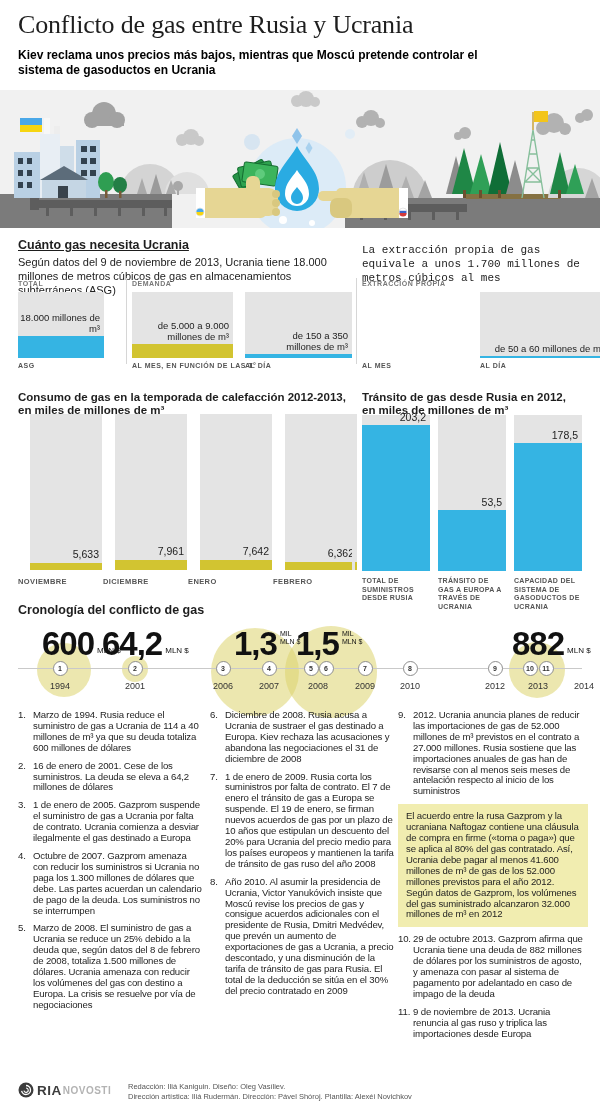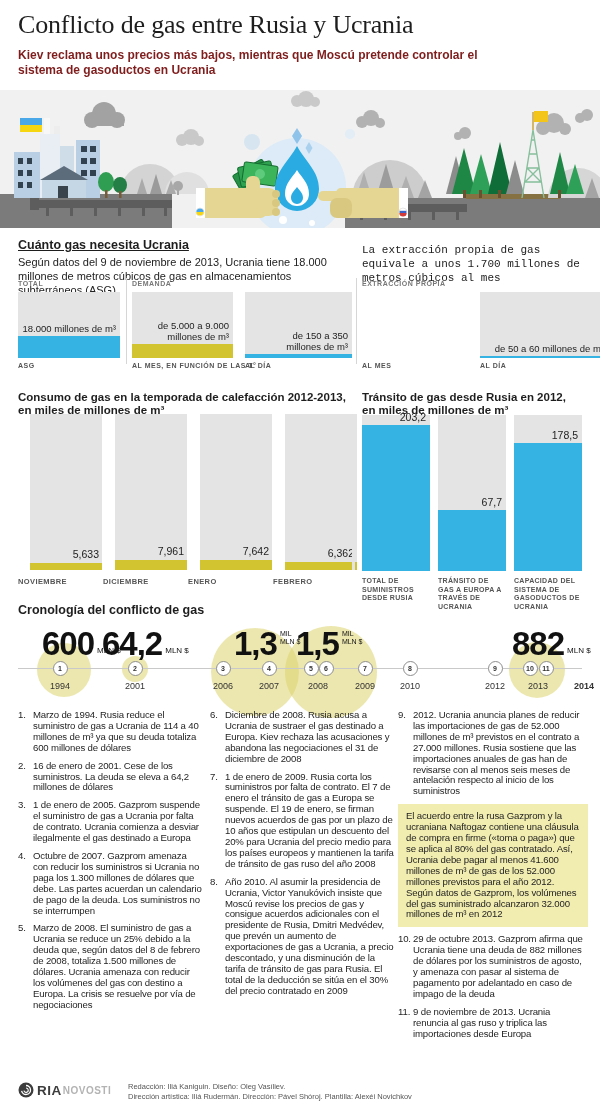--- a/index.html
+++ b/index.html
@@ -3,21 +3,21 @@
 <meta charset="utf-8">
 <style>
   html,body{margin:0;padding:0;background:#fff;}
   .page{position:relative;width:600px;height:1112px;background:#fff;overflow:hidden;
         font-family:"Liberation Sans",sans-serif;color:#222;}
 
   
   .title{position:absolute;top:10px;left:18px;font-family:"Liberation Serif",serif;
          font-size:26px;color:#1e1e1e;letter-spacing:-0.2px;}
   .subtitle{position:absolute;top:48px;left:18px;width:470px;font-size:12px;font-weight:700;
-            color:#7f1d1d;line-height:15px;}
+            color:#000000;line-height:15px;}
 
   
   .illo{position:absolute;top:90px;left:0;width:600px;height:138px;}
 
   
   .sec-h{font-size:12.5px;font-weight:700;color:#1e1e1e;}
 
   
   .needs{position:absolute;top:238px;left:18px;width:570px;height:150px;}
   .needs .sec-h{position:absolute;top:0;left:0;text-decoration:underline;}
@@ -271,21 +271,21 @@
     <div class="intro intro-l">Según datos del 9 de noviembre de 2013, Ucrania tiene 18.000 millones de metros cúbicos de gas en almacenamientos subterráneos (ASG)</div>
     <div class="intro intro-r">La extracción propia de gas equivale a unos 1.700 millones de metros cúbicos al mes</div>
 
     <div class="cap" style="top:42px;left:0">TOTAL</div>
     <div class="cap" style="top:42px;left:114px">DEMANDA</div>
     <div class="cap" style="top:42px;left:344px">EXTRACCIÓN PROPIA</div>
 
     <div class="vsep" style="left:108px"></div>
     <div class="vsep" style="left:338px"></div>
 
-    <div class="mini" style="left:0;width:102px">
+    <div class="mini" style="left:0;width:86px">
       <div class="mini-bar blue" style="height:22px"></div>
       <div class="mini-val" style="bottom:24px">18.000 millones de m³</div>
     </div>
     <div class="mini" style="left:114px;width:101px">
       <div class="mini-bar yellow" style="height:14px"></div>
       <div class="mini-val" style="bottom:16px;width:80px">de 5.000 a 9.000 millones de m³</div>
     </div>
     <div class="mini" style="left:227px;width:107px">
       <div class="mini-bar blue" style="height:4px"></div>
       <div class="mini-val" style="bottom:6px;width:80px">de 150 a 350 millones de m³</div>
@@ -337,21 +337,21 @@
       <span>Tránsito de gas desde Rusia en 2012,</span><br>
       <span>en miles de millones de m³</span>
     </div>
     <div class="t-cols" id="t-cols">
         <div class="t-col">
           <div class="t-bar" style="height: 146px;"></div>
           <div class="t-val" style="bottom: 148px;">203,2</div>
         </div>
         <div class="t-col">
           <div class="t-bar" style="height: 61px;"></div>
-          <div class="t-val" style="bottom: 63px;">67,7</div>
+          <div class="t-val" style="bottom: 63px;">53,5</div>
         </div>
         <div class="t-col">
           <div class="t-bar" style="height: 128px;"></div>
           <div class="t-val" style="bottom: 130px;">178,5</div>
         </div>
       </div>
     <div class="t-cats" id="t-cats">
         <div class="t-cat">TOTAL DE SUMINISTROS DESDE RUSIA</div>
         <div class="t-cat">TRÁNSITO DE GAS A EUROPA A TRAVÉS DE UCRANIA</div>
         <div class="t-cat">CAPACIDAD DEL SISTEMA DE GASODUCTOS DE UCRANIA</div>
@@ -400,21 +400,21 @@
         <div class="badge" style="left: 520.5px;">11</div>
         <div class="year" style="left: 42px;">1994</div>
         <div class="year" style="left: 117px;">2001</div>
         <div class="year" style="left: 205px;">2006</div>
         <div class="year" style="left: 251px;">2007</div>
         <div class="year" style="left: 300px;">2008</div>
         <div class="year" style="left: 347px;">2009</div>
         <div class="year" style="left: 392px;">2010</div>
         <div class="year" style="left: 477px;">2012</div>
         <div class="year" style="left: 520px;">2013</div>
-        <div class="year" style="left: 566px; font-weight: bold;">2014</div>
+        <div class="year" style="left: 566px;">2014</div>
       </div>
   </div>
 
   <div class="events">
     <div class="ev-col" id="ev1">
         <div class="ev">
           <span class="ev-n">1.</span>
           <span class="ev-t">Marzo de 1994. Rusia reduce el suministro de gas a Ucrania de 114 a 40 millones de m³ ya que su deuda totaliza 600 millones de dólares</span>
         </div>
         <div class="ev">

